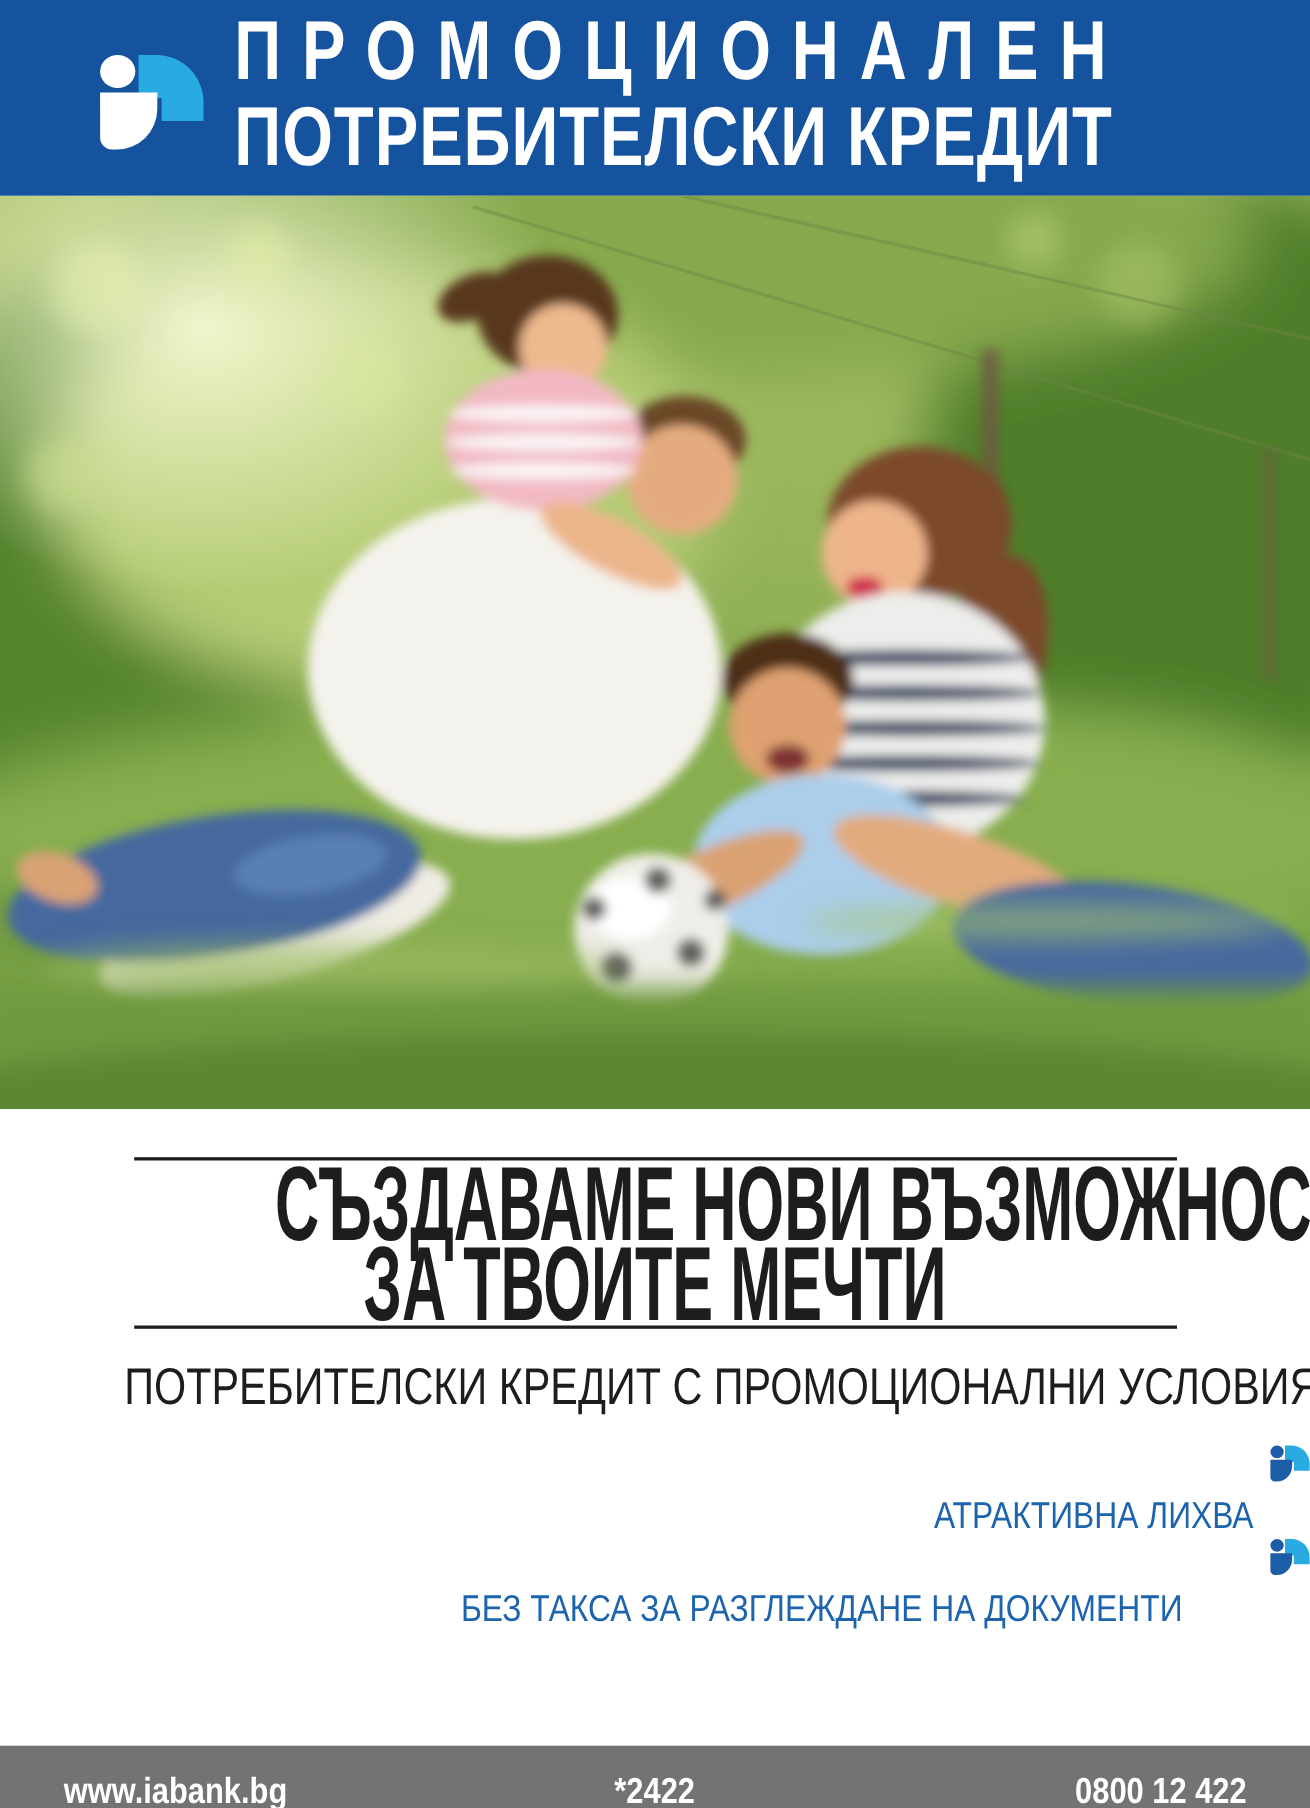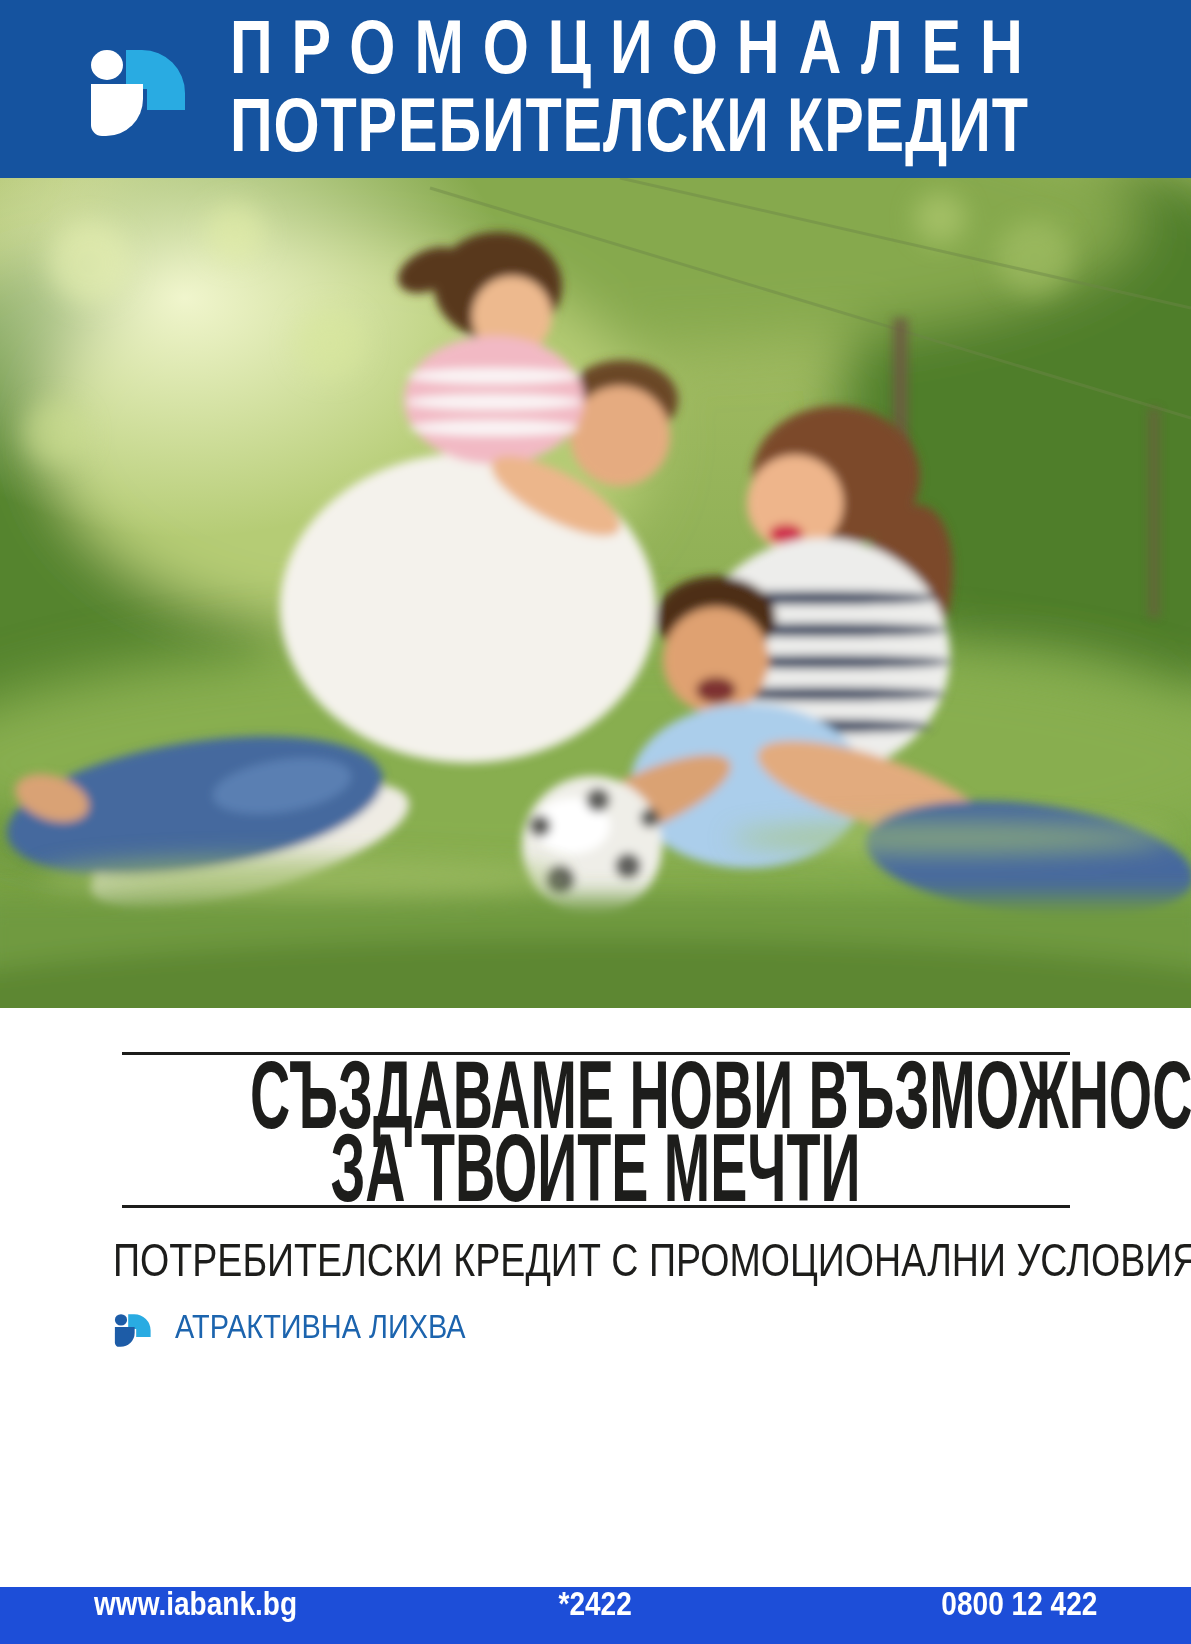--- a/index.html
+++ b/index.html
@@ -3,21 +3,21 @@
 <meta charset="utf-8">
 <style>
   html,body{margin:0;padding:0;background:#e9e9e9;}
   .page{
     position:relative;width:1191px;height:1644px;margin:0 auto;background:#ffffff;
     overflow:hidden;font-family:"Liberation Sans",sans-serif;
   }
   
   .topbar{
     height:178px;background:#15539f;display:flex;align-items:center;
-    padding-left:86px;box-sizing:border-box;gap:44px;
+    padding-left:86px;box-sizing:border-box;gap:27px;
   }
   .logo-mark{display:block;}
   .topbar .logo-mark{width:100px;height:106px;color:#ffffff;}
   .title-block{display:flex;flex-direction:column;justify-content:center;margin-top:-6px;}
   .title-line{
     color:#ffffff;font-weight:700;font-size:76px;line-height:0.92;
     white-space:nowrap;transform:scaleX(0.78);transform-origin:left center;
   }
   .title-line.l1{letter-spacing:0.32em;}
   .title-line.l2{letter-spacing:0.015em;margin-top:8px;}
@@ -31,32 +31,32 @@
   .headline{text-align:center;margin-top:4px;}
   .headline-line{
     font-size:96px;font-weight:700;color:#1d1d1b;line-height:0.76;
     white-space:nowrap;transform:scaleX(0.58);transform-origin:center;
   }
   .subhead{
     margin:28px 0 0 113px;font-size:47px;font-weight:400;color:#1d1d1b;
     line-height:1;white-space:nowrap;transform:scaleX(0.8);transform-origin:left center;
   }
   .bullets{list-style:none;margin:26px 0 0 113px;padding:0;}
-  .bullet-row{display:flex;align-items:flex-start;gap:24px;height:42px;margin-bottom:43px;}
+  .bullet-row{display:flex;align-items:flex-end;gap:12px;height:42px;margin-bottom:43px;flex-direction:column;}
   .bullet-icon{width:38px;height:40px;flex:0 0 auto;color:#1d5ca7;}
   .bullet-icon .logo-mark{width:38px;height:40px;}
   .bullet-label{
     font-size:34px;font-weight:400;color:#1c64ae;line-height:1;white-space:nowrap;
     transform:scaleX(0.85);transform-origin:left center;
   }
   
   .footerbar{
-    position:absolute;left:0;bottom:0;width:1191px;height:57px;background:#1d4ed8;
-    display:flex;align-items:flex-start;justify-content:space-between;
-    padding:0 94px;box-sizing:border-box;
+    position:absolute;left:0;bottom:0;width:1191px;height:57px;background:#737373;
+    display:flex;align-items:flex-end;justify-content:space-between;
+    padding:0 58px;box-sizing:border-box;
   }
   .footer-item{
     color:#ffffff;font-size:33px;font-weight:700;white-space:nowrap;line-height:1;
     transform:scaleX(0.85);
   }
   .footer-item.left{transform-origin:left center;flex:1;text-align:left;}
   .footer-item.center{transform-origin:center;flex:1;text-align:center;}
   .footer-item.right{transform-origin:right center;flex:1;text-align:right;}
 </style>
 </head>
@@ -205,20 +205,30 @@
       <li class="bullet-row">
         <span class="bullet-icon">
           <svg class="logo-mark" viewBox="0 0 100 100" aria-hidden="true">
             <ellipse cx="21" cy="26" rx="16" ry="15" fill="currentColor"></ellipse>
             <path d="M40,11 L56,11 A43,43 0 0 1 99,54 L99,71 L61,71 L61,50 L40,50 Z" fill="#29abe2"></path>
             <path d="M5,45 L57,45 L57,60 A37,37 0 0 1 20,97 L16,97 A11,11 0 0 1 5,86 Z" fill="currentColor"></path>
           </svg>
         </span>
         <span class="bullet-label">АТРАКТИВНА ЛИХВА</span>
       </li>
+      <li class="bullet-row">
+        <span class="bullet-icon">
+          <svg class="logo-mark" viewBox="0 0 100 100" aria-hidden="true">
+            <ellipse cx="21" cy="26" rx="16" ry="15" fill="currentColor"></ellipse>
+            <path d="M40,11 L56,11 A43,43 0 0 1 99,54 L99,71 L61,71 L61,50 L40,50 Z" fill="#29abe2"></path>
+            <path d="M5,45 L57,45 L57,60 A37,37 0 0 1 20,97 L16,97 A11,11 0 0 1 5,86 Z" fill="currentColor"></path>
+          </svg>
+        </span>
+        <span class="bullet-label">БЕЗ ТАКСА ЗА РАЗГЛЕЖДАНЕ НА ДОКУМЕНТИ</span>
+      </li>
     </ul>
   </main>
 
   <footer class="footerbar">
     <span class="footer-item left">www.iabank.bg</span>
     <span class="footer-item center">*2422</span>
     <span class="footer-item right">0800 12 422</span>
   </footer>
 
 </div>

